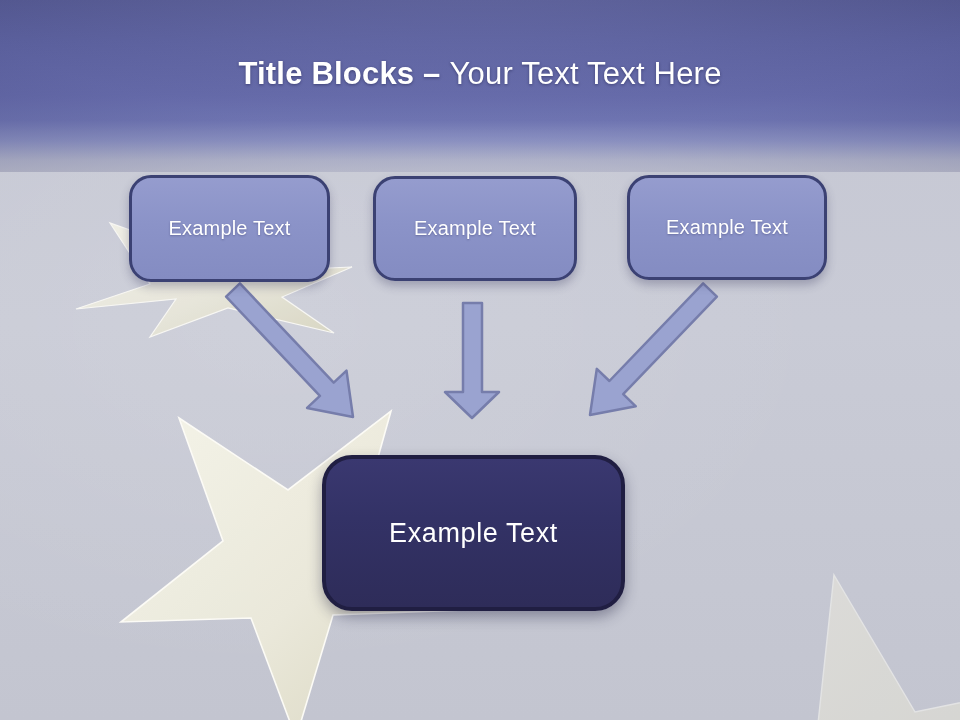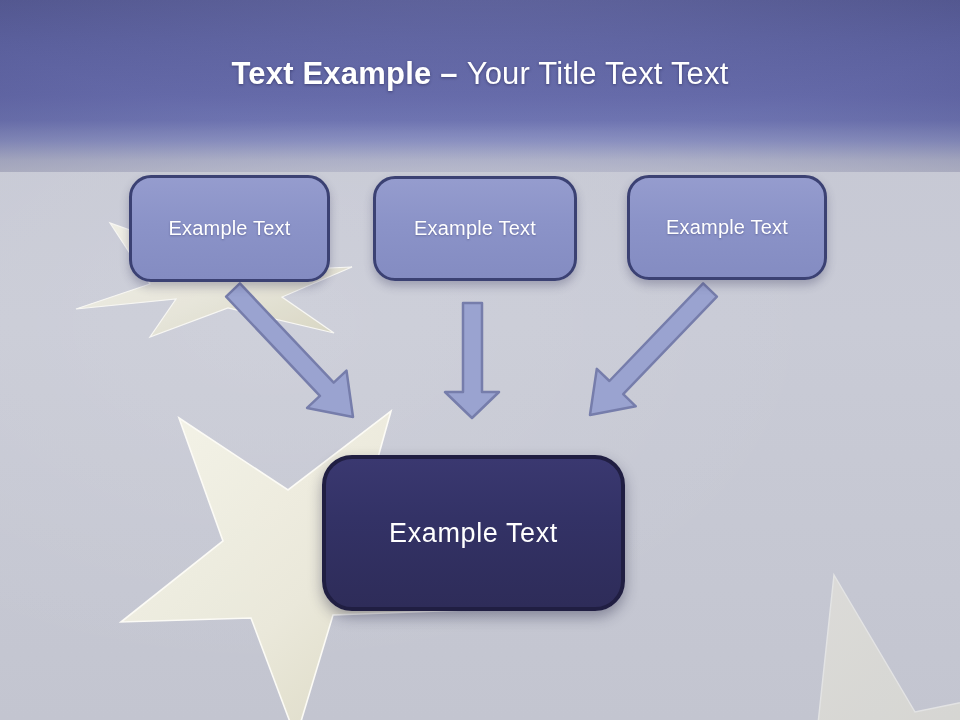--- a/index.html
+++ b/index.html
@@ -72,21 +72,21 @@
     <polygon opacity="0.55" fill="url(#starGradFaint)" stroke="#fdfcf4" stroke-width="1.4" points="834,575 915,712 1070,680 965,799 1043,937 898,873 790,991 806,833 661,767 817,733"></polygon>
   </svg>
 
   <svg class="arrow-layer" viewBox="0 0 960 720" xmlns="http://www.w3.org/2000/svg">
     <polygon fill="#9aa3d0" stroke="#767dab" stroke-width="2.5" stroke-linejoin="round" points="239.9,283.4 333.7,382.7 346.5,370.7 353,417 307.1,407.9 319.9,395.9 226.1,296.6"></polygon>
     <polygon fill="#9aa3d0" stroke="#767dab" stroke-width="2.5" stroke-linejoin="round" points="463,303 482,303 482,392 499,392 472,418 445,392 463,392"></polygon>
     <polygon fill="#9aa3d0" stroke="#767dab" stroke-width="2.5" stroke-linejoin="round" points="703.1,283.4 609.4,381 596.8,368.9 590,415 635.8,406.3 623.2,394.2 716.9,296.6"></polygon>
   </svg>
 
   <div class="title">
-    <span class="bold">Text Example –</span><span>Your Title Text Text</span>
+    <span class="bold">Title Blocks –</span><span>Your Text Text Here</span>
   </div>
 
   <div class="tbox b1">
     <span>Example Text</span>
   </div>
   <div class="tbox b2">
     <span>Example Text</span>
   </div>
   <div class="tbox b3">
     <span>Example Text</span>

